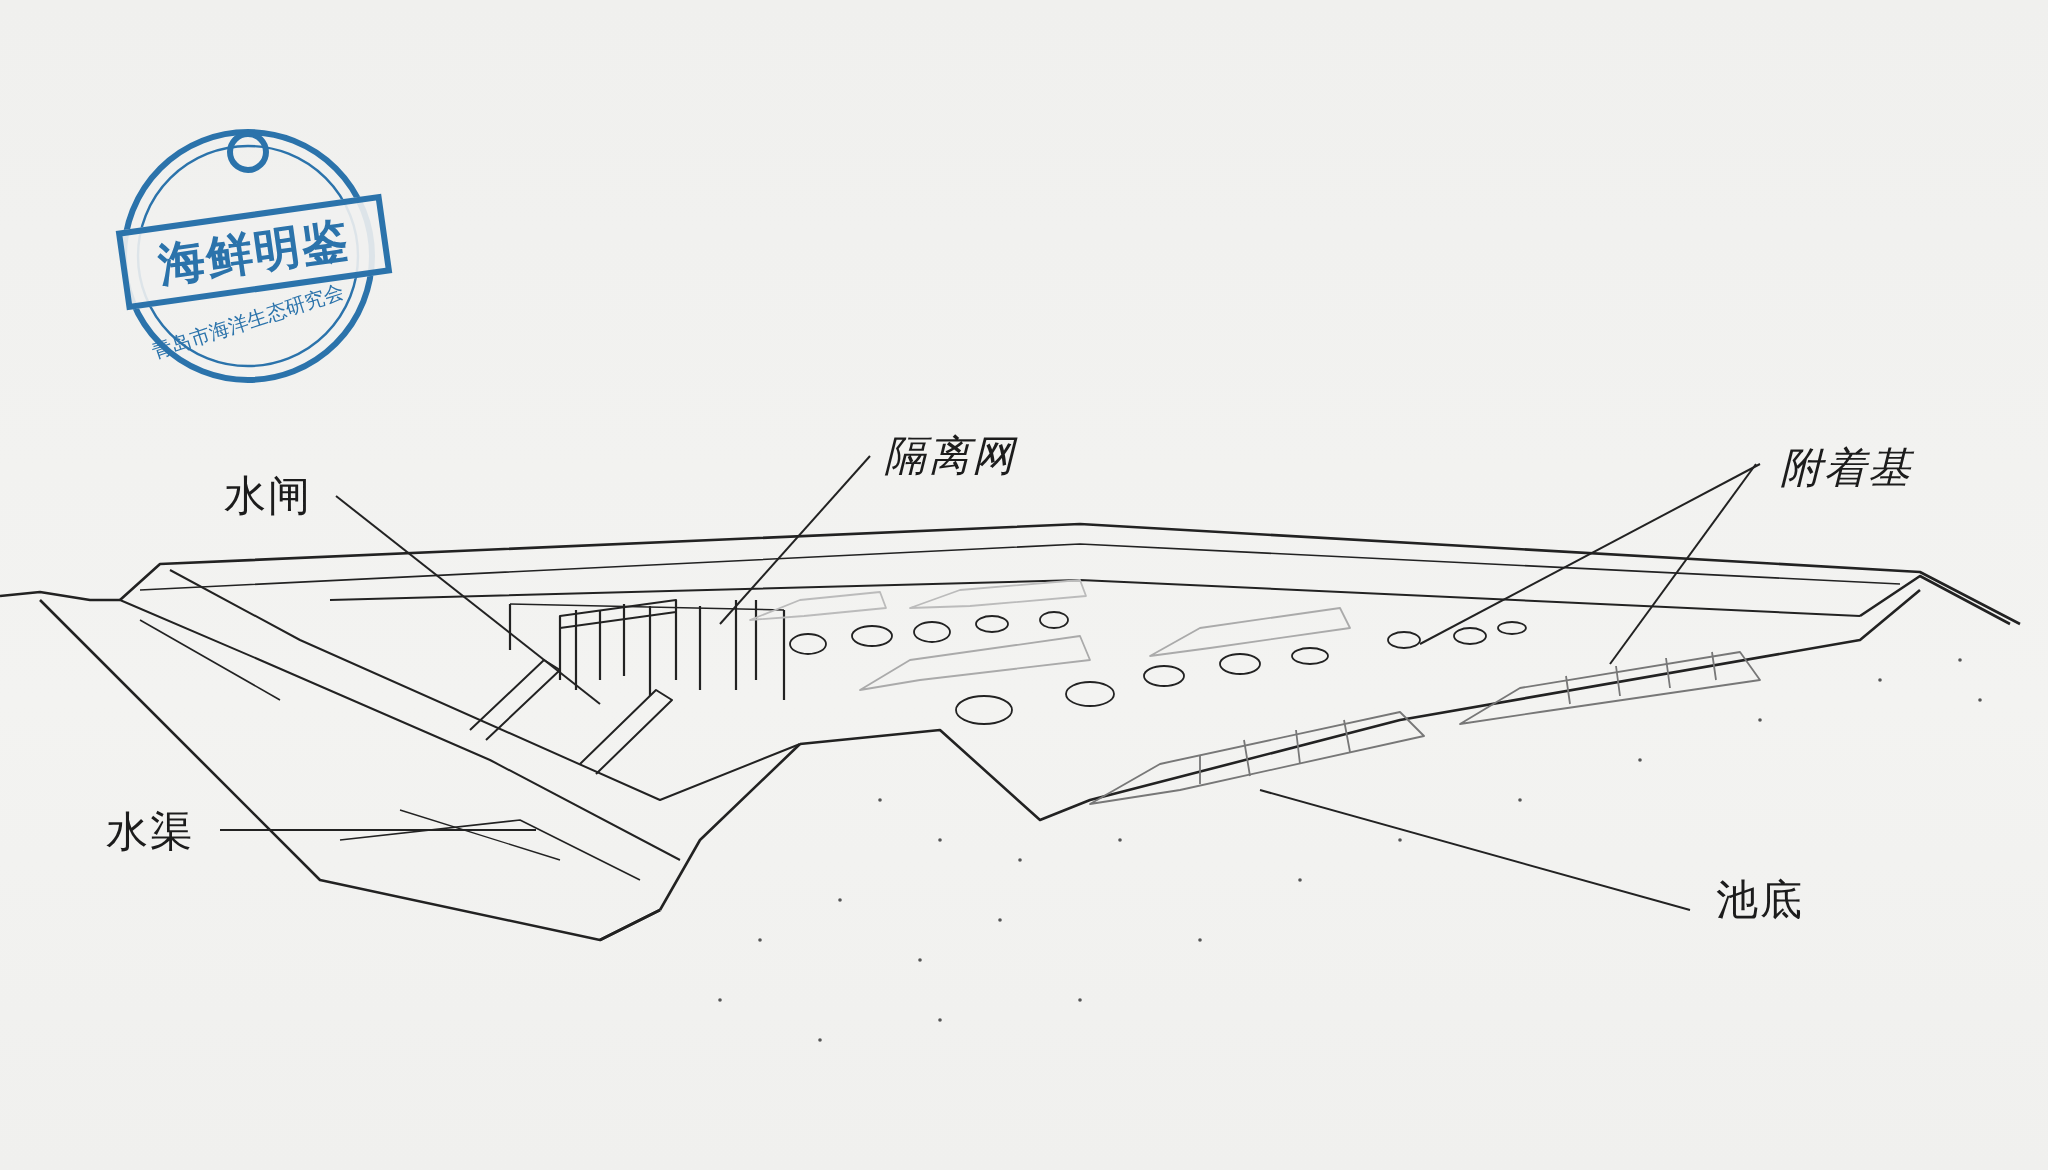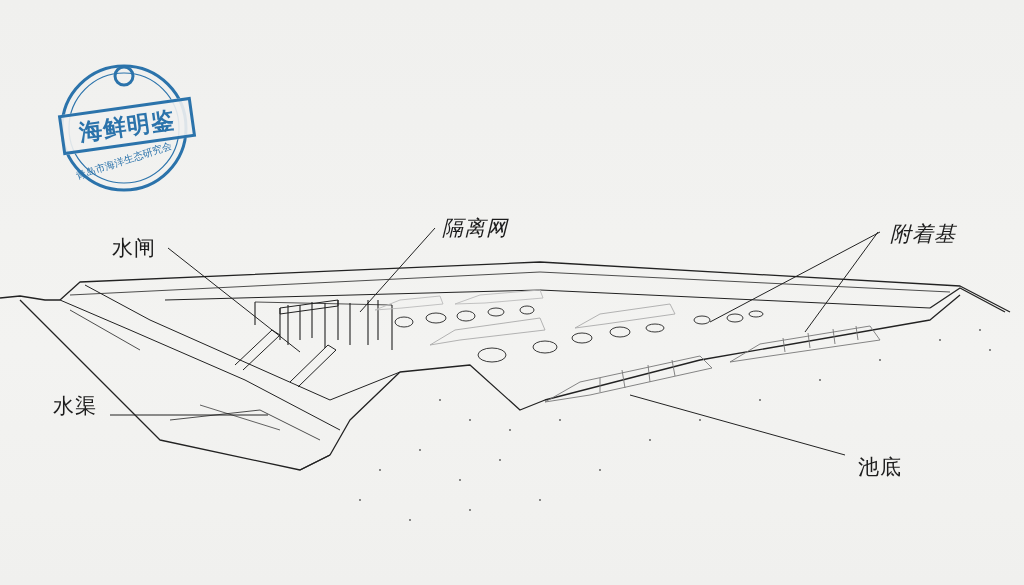--- a/index.html
+++ b/index.html
@@ -119,15 +119,15 @@
     </svg>
     <div class="stamp-box">
       <span class="stamp-title">海鲜明鉴</span>
     </div>
     <div class="stamp-sub">青岛市海洋生态研究会</div>
   </div>
 
   <div class="label" style="left:112px;top:234px;font-family:Liberation Serif, serif;">水闸</div>
   <div class="label" style="left:442px;top:214px;font-style:italic;">隔离网</div>
   <div class="label" style="left:890px;top:220px;font-style:italic;">附着基</div>
-  <div class="label" style="left:53px;top:392px;">水渠</div>
-  <div class="label" style="left:858px;top:453px;">池底</div>
+  <div class="label" style="left:53px;top:402px;">水渠</div>
+  <div class="label" style="left:858px;top:436px;">池底</div>
 </div>
 
 </body></html>

